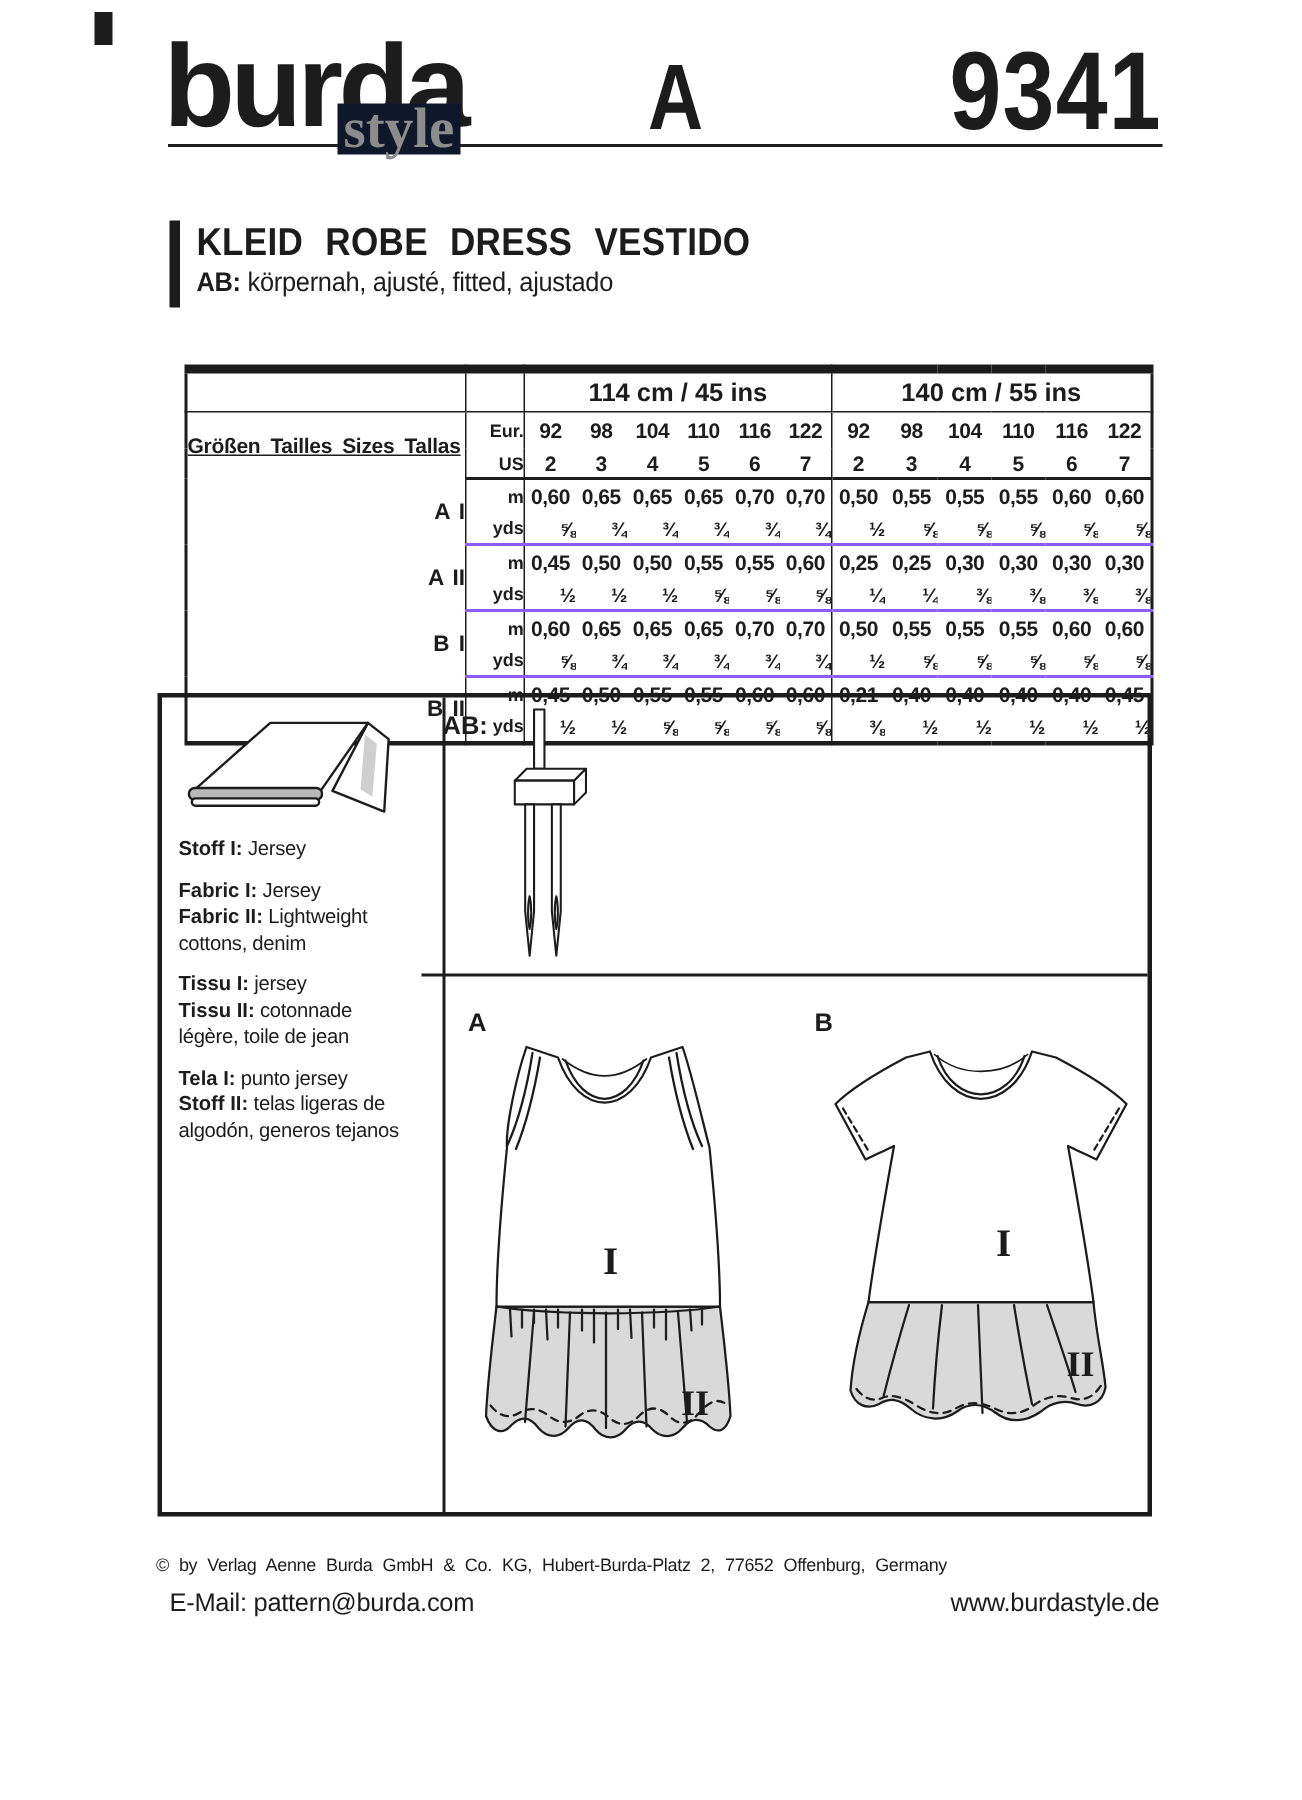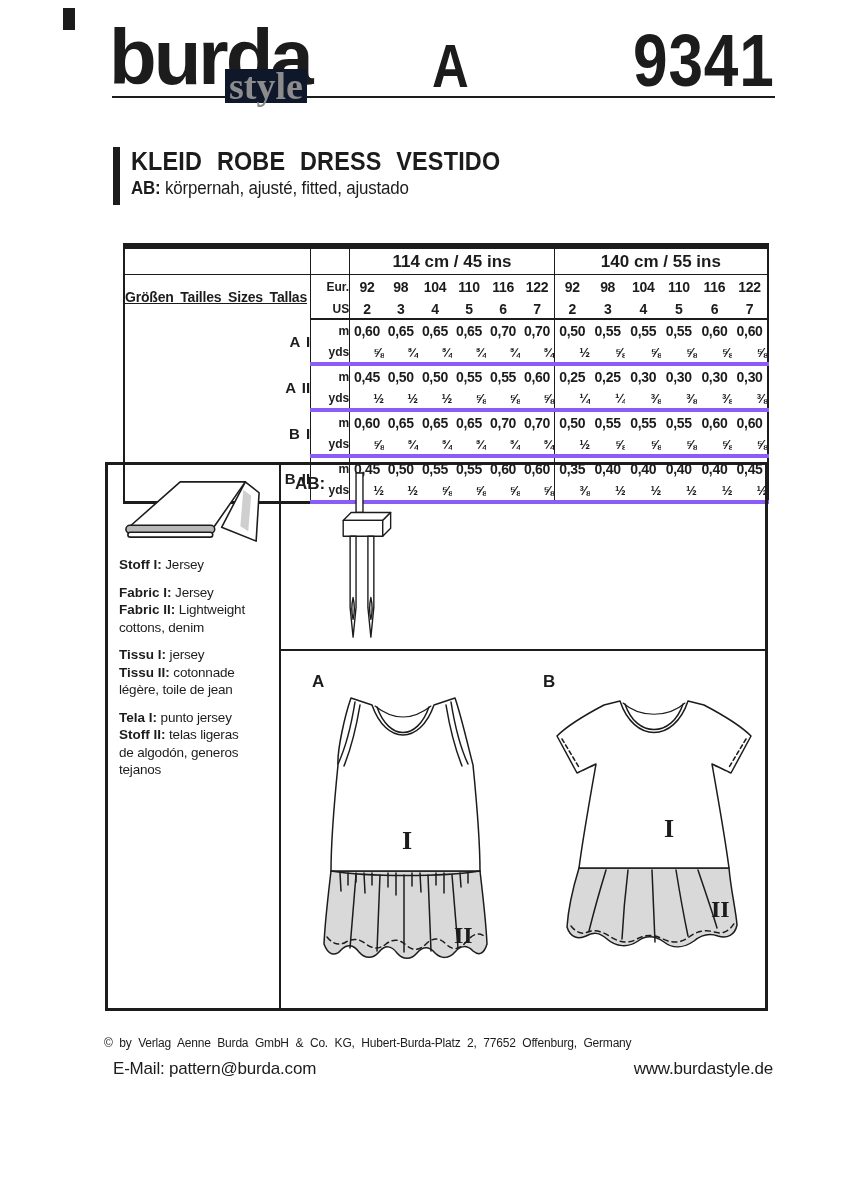--- a/index.html
+++ b/index.html
@@ -30,33 +30,33 @@
   
   .size-table-wrap{left:123px;top:207px;margin-top:36px;}
   table.size-table{border-collapse:collapse;table-layout:fixed;width:646px;
     border-left:2px solid #1c1c1c;border-right:2px solid #1c1c1c;
     border-top:6px solid #1c1c1c;border-bottom:3px solid #1c1c1c;}
   table.size-table td{padding:0;vertical-align:middle;overflow:hidden;white-space:nowrap;}
   tr.group-row td{height:25px;border-bottom:1.5px solid #1c1c1c;font-size:17px;font-weight:bold;text-align:center;}
   tr.eur-row td{height:24px;}
   tr.us-row td{height:19px;border-bottom:2px solid #1c1c1c;}
   tr.m-row td{height:22px;}
-  tr.yds-row td{height:20px;border-bottom:4px solid #8b5cf6;text-align:right;}
+  tr.yds-row td{height:20px;border-bottom:2px solid #8b5cf6;text-align:right;}
   td.unit{border-left:1.5px solid #1c1c1c;border-right:1.5px solid #1c1c1c;
           text-align:right;padding-right:4px;font-weight:bold;font-size:12px;}
   td.gs{border-left:1.5px solid #1c1c1c;}
   td.num{text-align:center;font-weight:bold;font-size:14px;letter-spacing:-0.3px;}
   tr.yds-row td.num{font-size:13px;}
   td.lbl-col{text-align:left;padding-left:7px;font-weight:bold;}
   td.size-lbl{font-size:14px;word-spacing:3px;letter-spacing:-0.2px;vertical-align:middle;text-decoration:underline;}
   td.row-lbl{font-size:15px;word-spacing:2px;vertical-align:middle;text-align:right;}
 
   
   .info-box{left:105px;top:462px;width:663px;height:549px;border:3px solid #1c1c1c;box-sizing:border-box;}
-  .fabric-cell{position:absolute;left:0;top:0;width:173px;height:100%;box-sizing:border-box;
+  .fabric-cell{position:absolute;left:0;top:0;width:189px;height:100%;box-sizing:border-box;
                border-right:2px solid #1c1c1c;padding:5px 24px 0 11px;}
   .notions-cell{position:absolute;left:173px;top:0;right:0;height:186px;box-sizing:border-box;
                 border-bottom:2px solid #1c1c1c;}
   .views-cell{position:absolute;left:173px;top:186px;right:0;bottom:0;}
   .fab-group{margin-bottom:10px;font-size:13.5px;line-height:1.3;letter-spacing:-0.2px;}
   .fab-entry b{letter-spacing:0;}
   .ab-label{position:absolute;left:14px;top:9px;font-size:17px;font-weight:bold;}
   .needle-svg{position:absolute;left:34px;top:6px;}
   .dress-a-svg{position:absolute;left:17px;top:14px;}
   .dress-b-svg{position:absolute;left:240px;top:14px;}
@@ -242,21 +242,21 @@
 
     <tr class="m-row">
       <td class="lbl-col row-lbl" rowspan="2">B II</td>
       <td class="unit">m</td>
     <td class="num">0,45</td>
           <td class="num">0,50</td>
           <td class="num">0,55</td>
           <td class="num">0,55</td>
           <td class="num">0,60</td>
           <td class="num">0,60</td>
-          <td class="num gs">0,35</td>
+          <td class="num gs">0,21</td>
           <td class="num">0,40</td>
           <td class="num">0,40</td>
           <td class="num">0,40</td>
           <td class="num">0,40</td>
           <td class="num">0,45</td>
         </tr>
     <tr class="yds-row">
       <td class="unit">yds</td>
     <td class="num">½</td>
           <td class="num">½</td>

